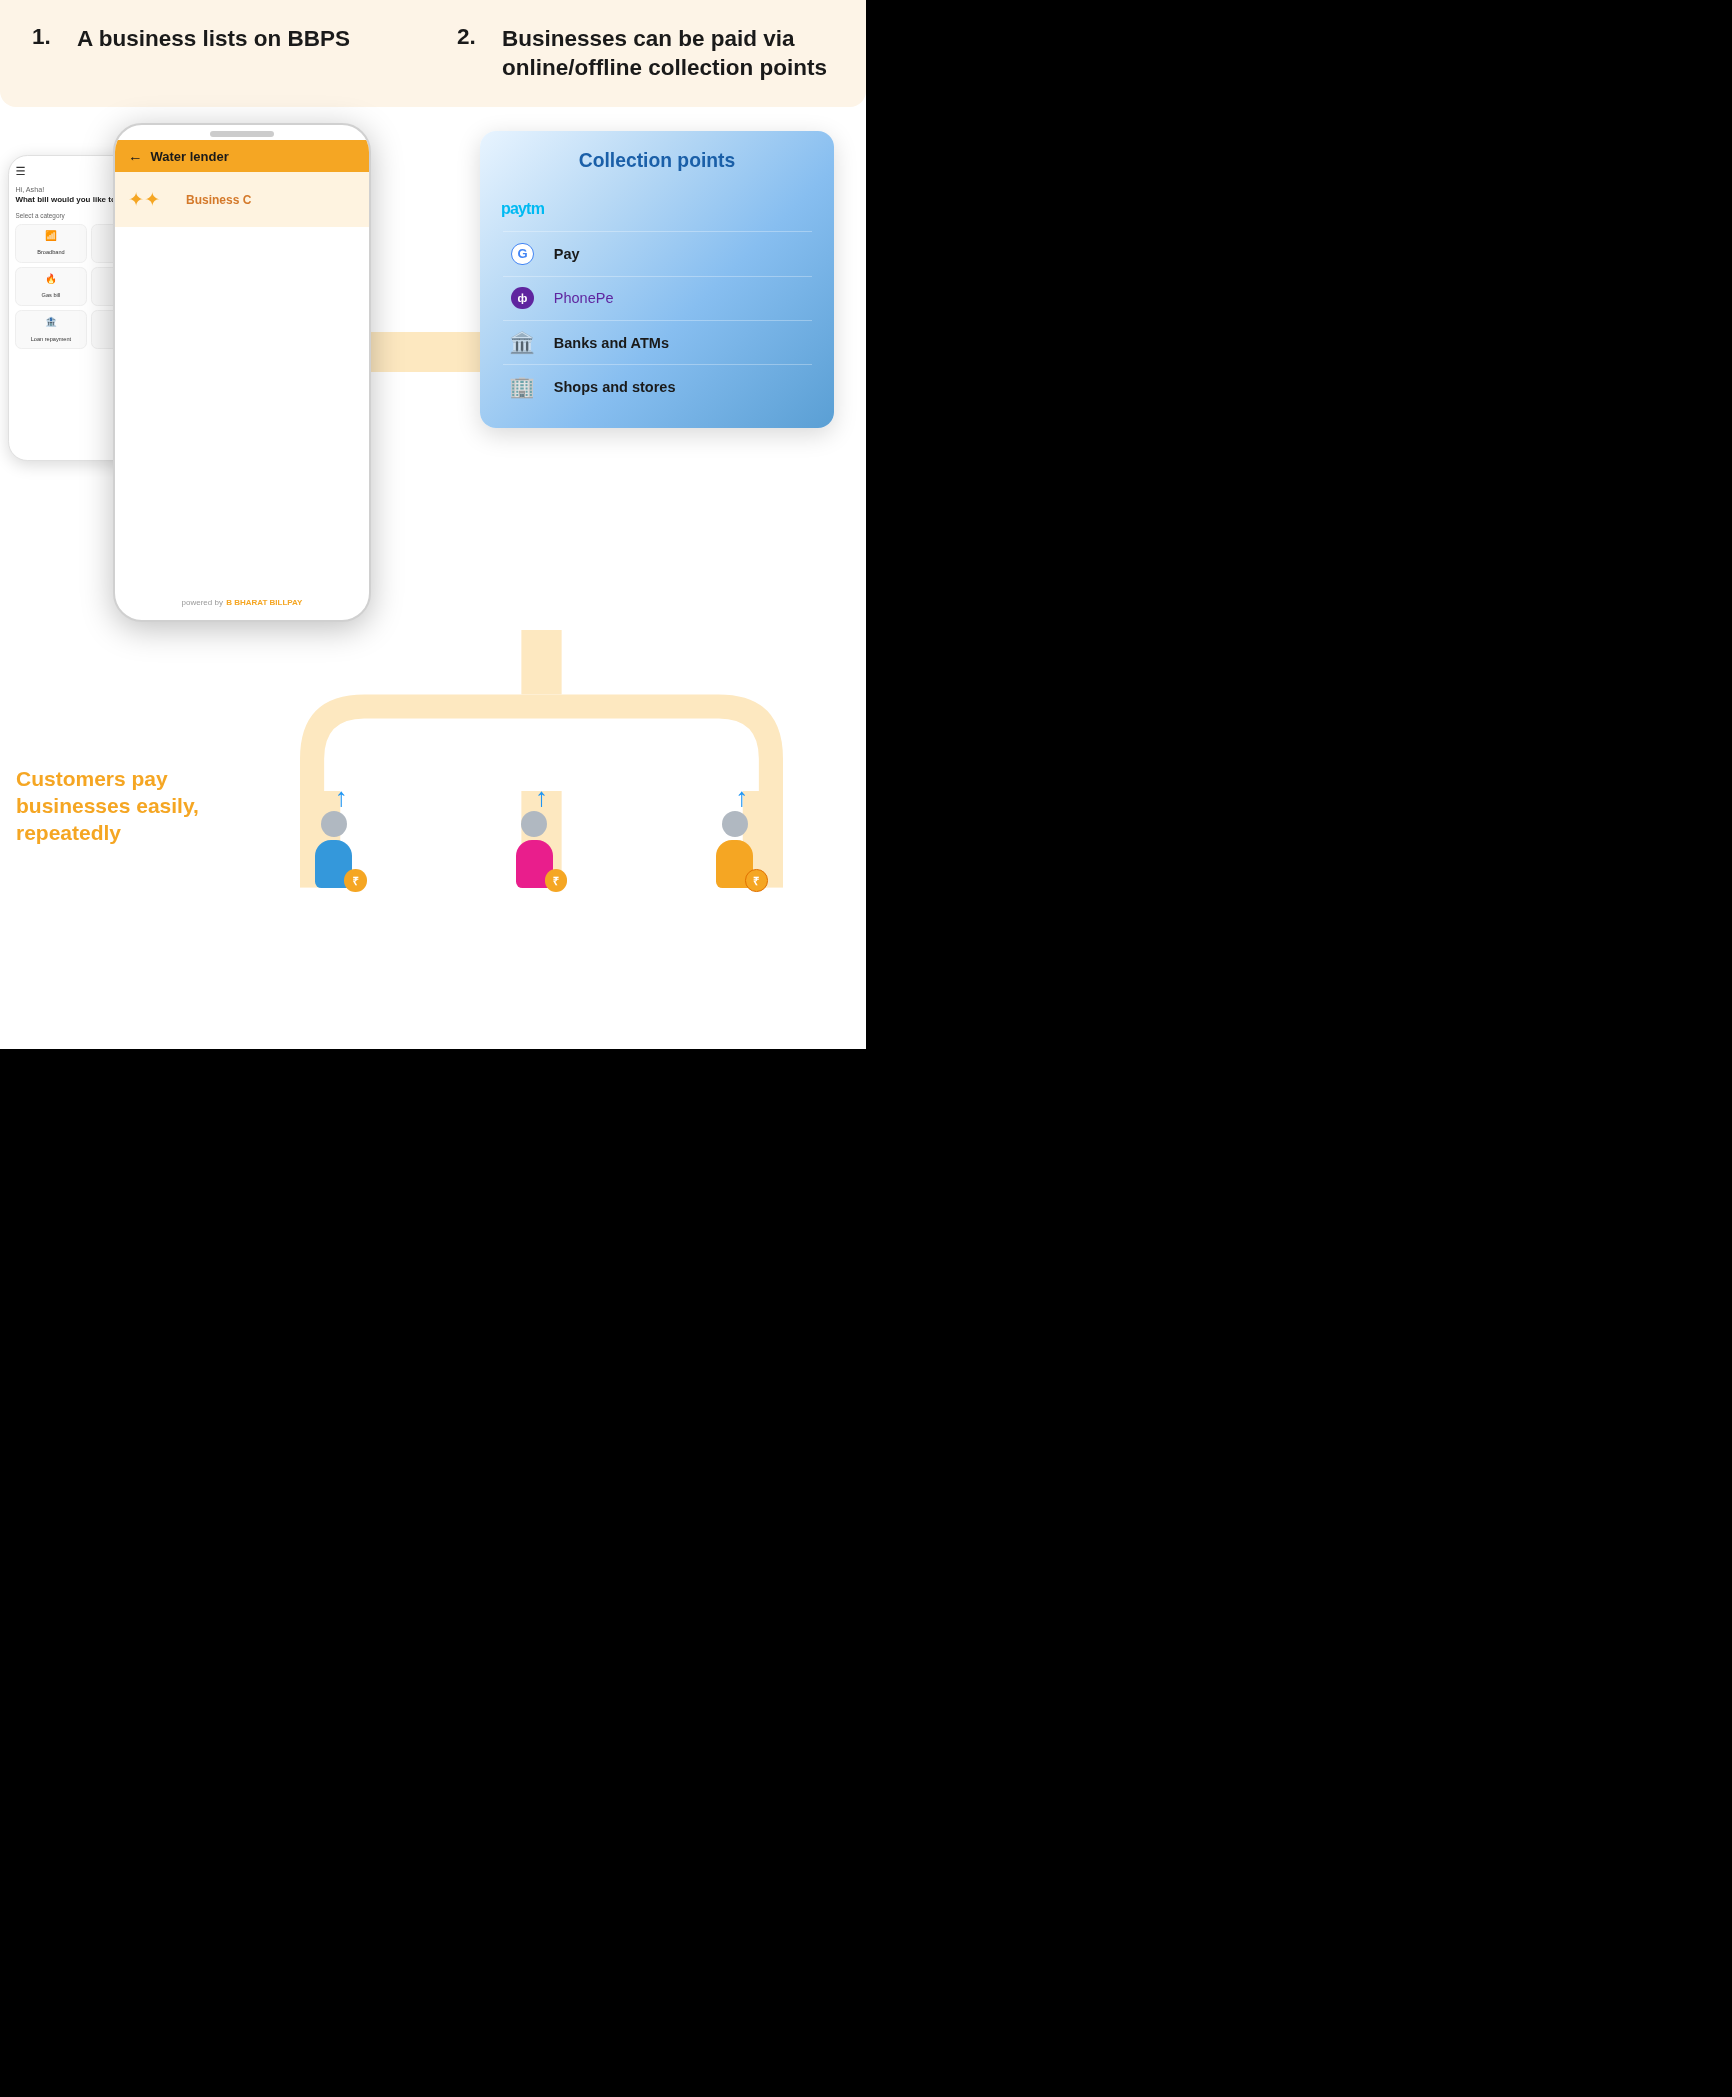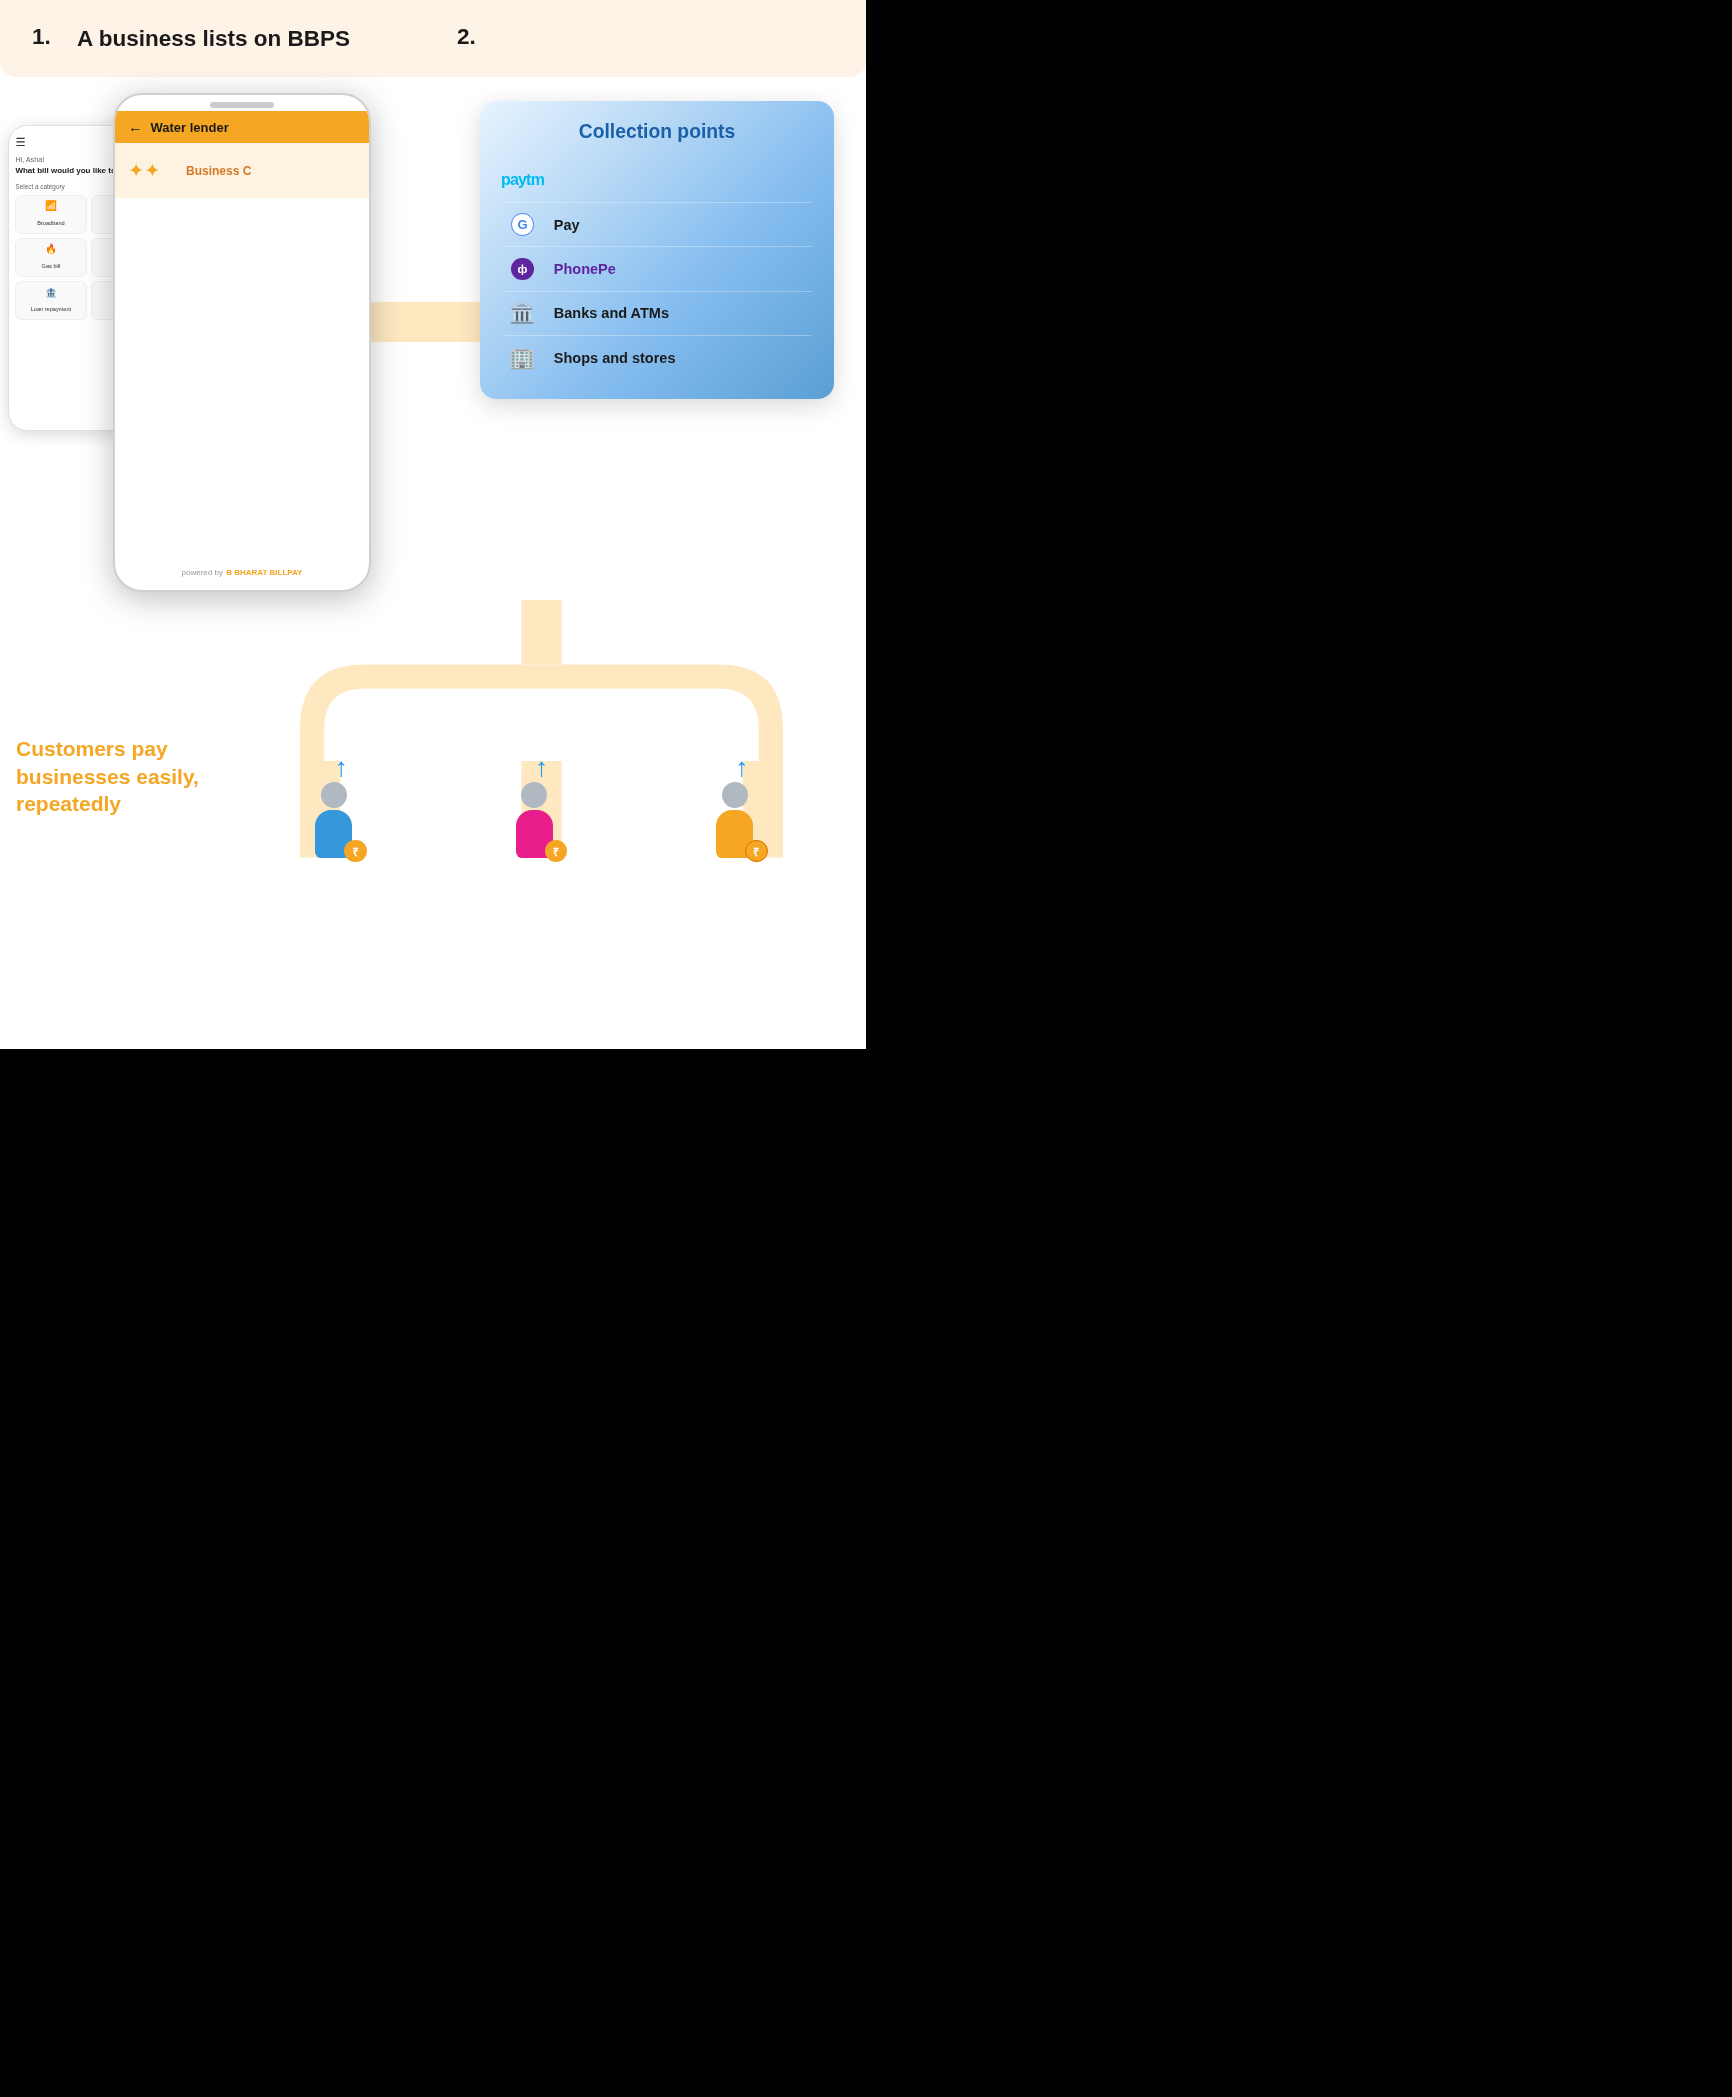--- a/index.html
+++ b/index.html
@@ -304,21 +304,21 @@
       display: flex;
       align-items: center;
       justify-content: center;
       color: white;
       font-size: 11.3px;
       font-weight: 700;
     }
 
     .phonepe-name {
       font-size: 14.5px;
-      font-weight: 700;
+      font-weight: 400;
       color: #5f259f;
     }
 
     
     .bank-icon {
       font-size: 21px;
     }
 
     
     .store-icon {
@@ -345,20 +345,21 @@
 
 <div class="main-container">
 
   <div class="header-section">
     <div class="header-item">
       <span class="header-number">1.</span>
       <span class="header-text">A business lists on BBPS</span>
     </div>
     <div class="header-item">
       <span class="header-number">2.</span>
+      <span class="header-text">Businesses can be paid via online/offline collection points</span>
     </div>
   </div>
 
   <div class="content-area">
 
     <div class="phone-back">
       <div class="phone-back-inner">
         <div class="phone-back-header">
           <span class="hamburger-icon">☰</span>
           <span class="powered-text-small">powered by B</span>

